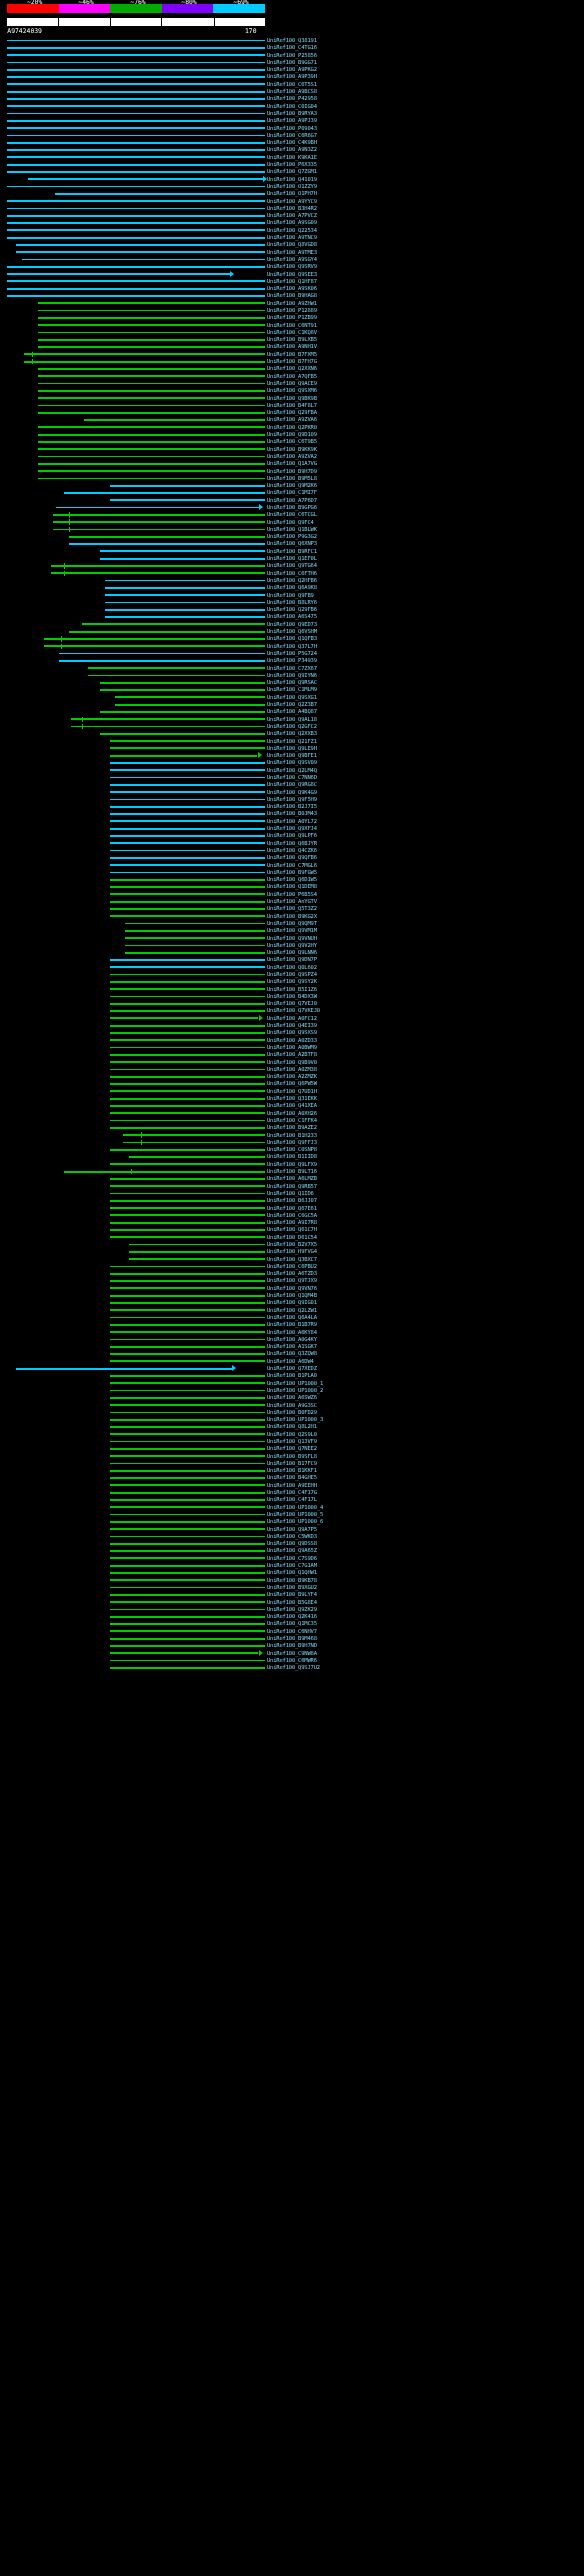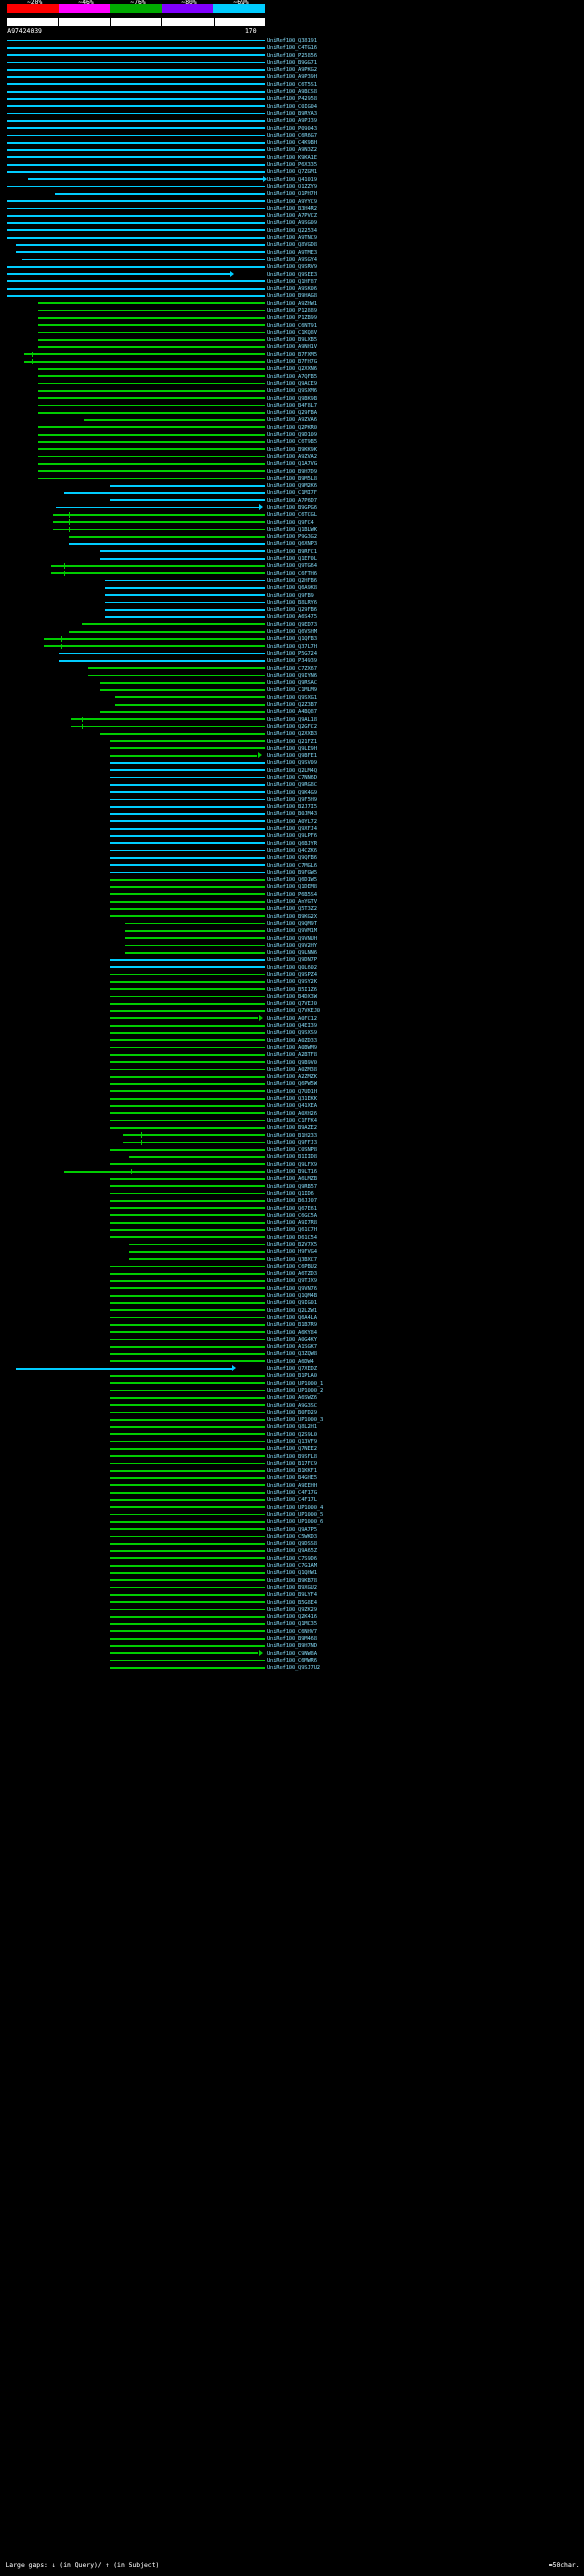--- a/index.html
+++ b/index.html
@@ -985,18 +985,14 @@
       <div class="lrow">UniRef100_Q2K416</div>
       <div class="lrow">UniRef100_Q1MC35</div>
       <div class="lrow">UniRef100_C6NHV7</div>
       <div class="lrow">UniRef100_B9M468</div>
       <div class="lrow">UniRef100_B9H7ND</div>
       <div class="lrow">UniRef100_C9NW8A</div>
       <div class="lrow">UniRef100_C6MWR6</div>
       <div class="lrow">UniRef100_Q9SJ7U2</div>
     </div>
 
-  <div class="footer">
-    <span class="fleft">Large gaps: ↓ (in Query)/ ↑ (in Subject)</span>
-    <span class="fright">=50char.</span>
-  </div>
 </div>
 
 
 </body></html>

